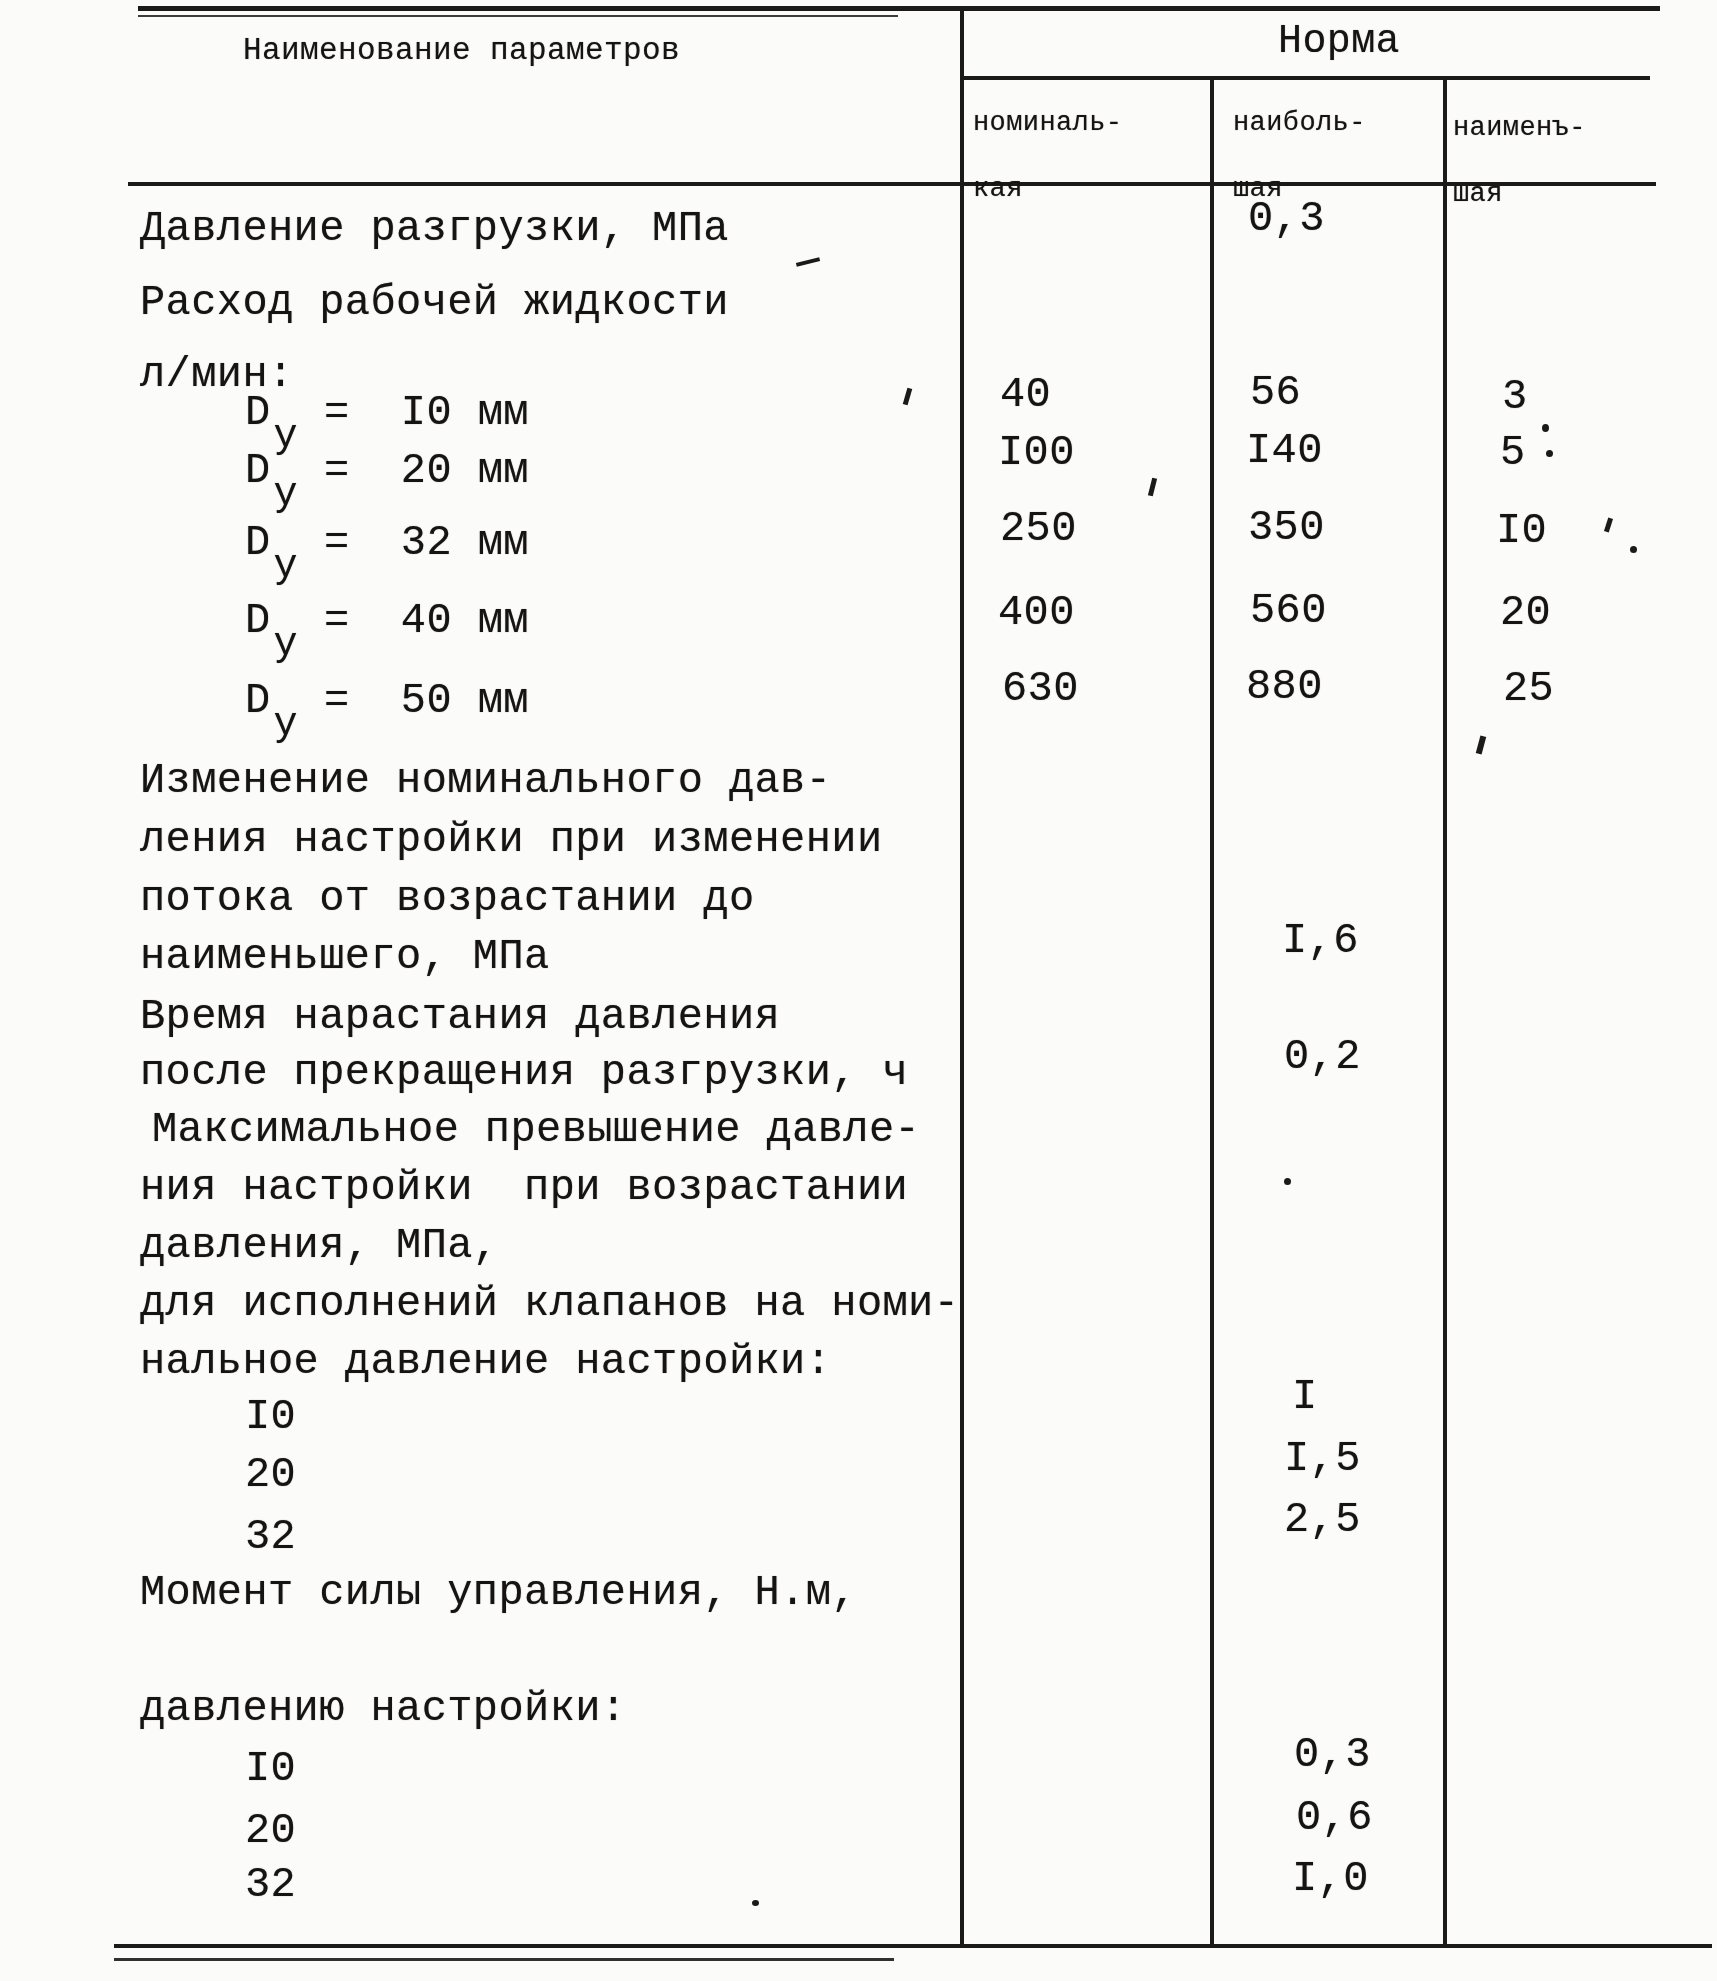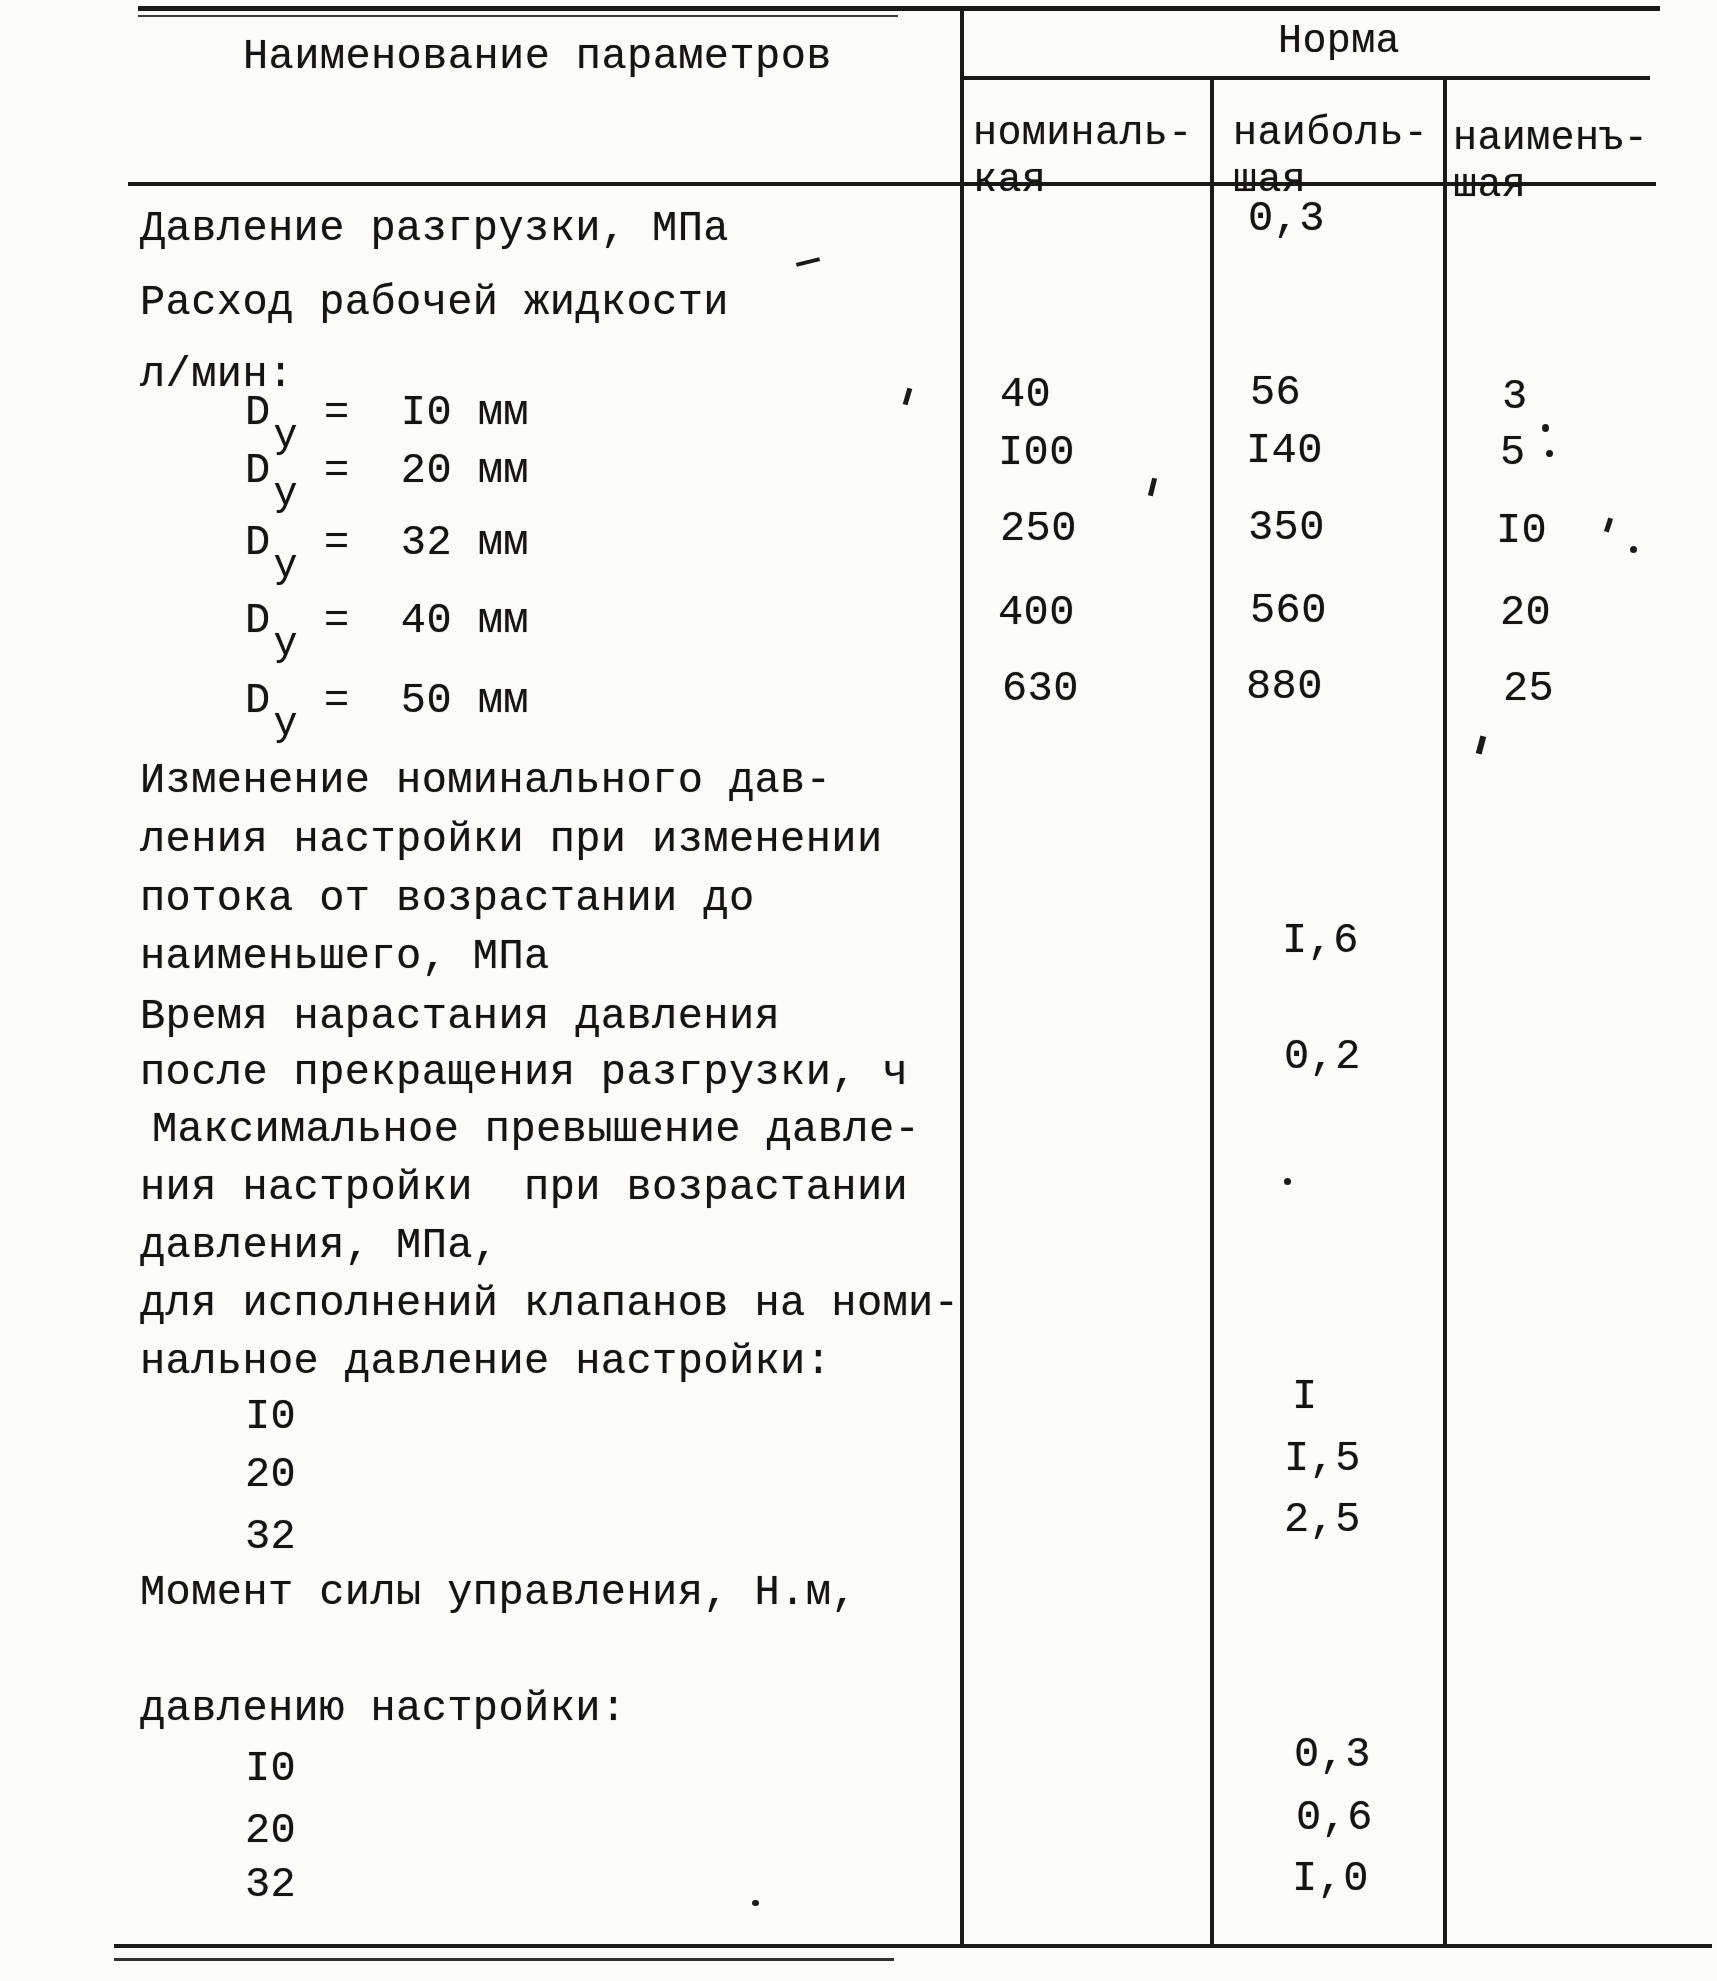--- a/index.html
+++ b/index.html
@@ -12,22 +12,22 @@
     overflow:hidden;
   }
   .t {
     position:absolute;
     font-size:42px;
     letter-spacing:0.4px;
     white-space:pre;
     line-height:1.1;
     text-shadow:0 0 1px rgba(25,20,15,0.5);
   }
-  .hdr  { font-size:42px; }
-  .sub2 { font-size:40px; line-height:47px; white-space:pre-line;margin-top:20px; }
+  .hdr  { font-size:31px; }
+  .sub2 { font-size:27px; line-height:66px; white-space:pre-line; }
   .ln   { position:absolute; background:#1c1a17; }
   .dy-sub  { display:inline-block; transform:translateY(23px); margin-left:3px; font-size:40px; }
   .dy-rest { margin-left:26px; }
   .dot  { position:absolute; background:#1c1a17; border-radius:50%; }
   .tick { position:absolute; background:#1c1a17; }
 </style>
 </head>
 <body>
 
 <div class="canvas">

